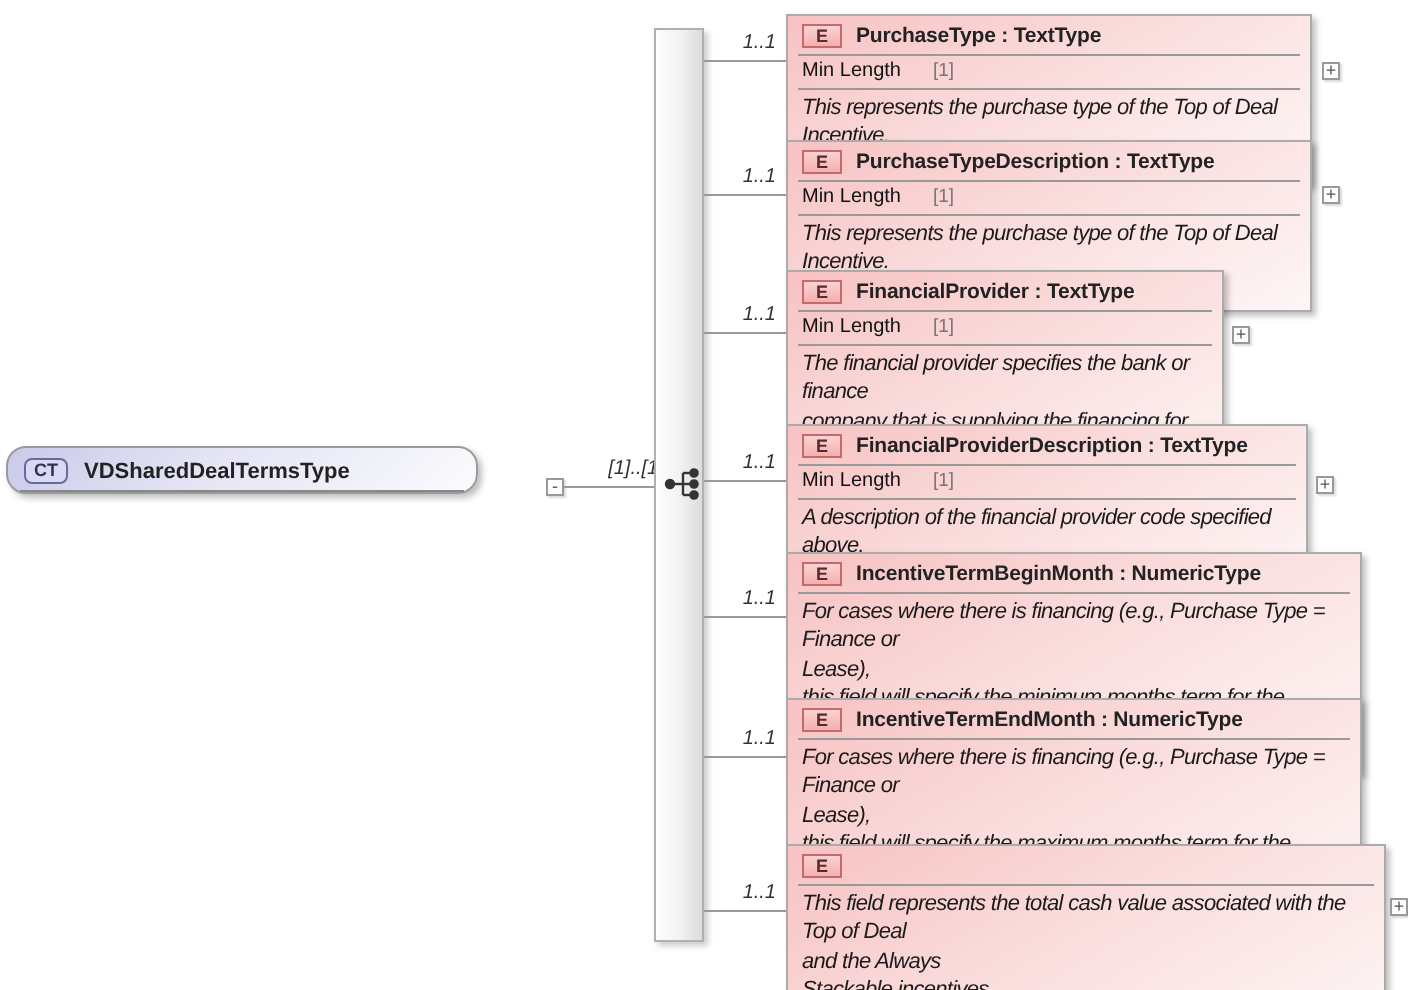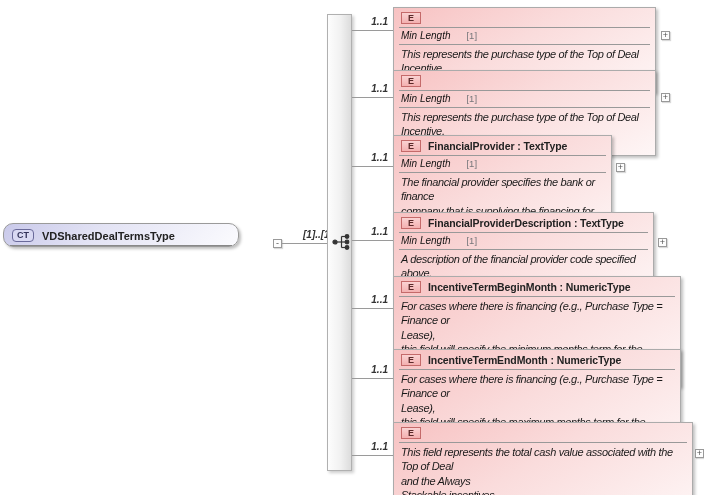--- a/index.html
+++ b/index.html
@@ -4,21 +4,21 @@
 <style>
   html,body{margin:0;padding:0;}
   body{
     width:704px;height:495px;position:relative;background:#ffffff;
     font-family:"Liberation Sans","DejaVu Sans",sans-serif;
     overflow:hidden;
   }
   
   .hline{position:absolute;height:0;border-top:1px solid #9a9a9a;}
   .card{
-    position:absolute;font-style:italic;font-weight:bold;font-size:10px;
+    position:absolute;font-style:italic;font-weight:normal;font-size:10px;
     color:#333;width:30px;text-align:right;
   }
   .togglebox{
     position:absolute;width:9px;height:9px;box-sizing:border-box;
     border:1px solid #999;background:#fdfdfd;color:#555;
     font-size:9px;line-height:7px;text-align:center;
     box-shadow:1px 1px 1px rgba(0,0,0,0.15);cursor:pointer;
   }
   
   .ctbox{
@@ -58,21 +58,21 @@
   .badge-e{
     width:20px;height:12px;box-sizing:border-box;border:1px solid #c46a6a;
     background:linear-gradient(180deg,#fad2d2,#f3b0b0);color:#5a2a2a;
     font-size:9px;font-weight:bold;text-align:center;line-height:10px;flex:0 0 auto;
   }
   .ebox .title{
     font-weight:bold;font-size:10.5px;color:#222;white-space:nowrap;letter-spacing:-0.1px;
   }
   .ebox .sep{height:0;border-top:1px solid #999;margin:0 5px;}
   .facet{display:flex;align-items:baseline;padding:2px 7px;line-height:12px;}
-  .facet .fname{font-style:italic;font-size:10px;color:#111;}
+  .facet .fname{font-size:10px;color:#111;}
   .facet .fval{font-size:9.5px;color:#76767a;margin-left:16px;}
   .ebox .desc{
     font-style:italic;font-size:11px;letter-spacing:-0.35px;color:#1a1a1a;
     padding:2px 7px 16px;line-height:1.3;white-space:pre-line;
   }
   .e1{top:7px;width:263px;}
   .e2{top:70px;width:263px;}
   .e3{top:135px;width:219px;}
   .e4{top:212px;width:261px;}
   .e5{top:276px;width:288px;}
@@ -122,34 +122,36 @@
 <div class="card" style="left:358px;top:83px;">1..1</div>
 <div class="card" style="left:358px;top:152px;">1..1</div>
 <div class="card" style="left:358px;top:226px;">1..1</div>
 <div class="card" style="left:358px;top:294px;">1..1</div>
 <div class="card" style="left:358px;top:364px;">1..1</div>
 <div class="card" style="left:358px;top:441px;">1..1</div>
 
 <div class="ebox e1">
   <div class="hdr">
       <span class="badge-e">E</span>
+      <span class="title">PurchaseType : TextType</span>
     </div>
   <div class="sep"></div>
   <div class="facet">
       <span class="fname">Min Length</span>
       <span class="fval">[1]</span>
     </div>
   <div class="sep"></div>
   <div class="desc">This represents the purchase type of the Top of Deal Incentive.</div>
 </div>
 <div class="togglebox" style="left:661px;top:31px;">+</div>
 
 <div class="ebox e2">
   <div class="hdr">
       <span class="badge-e">E</span>
+      <span class="title">PurchaseTypeDescription : TextType</span>
     </div>
   <div class="sep"></div>
   <div class="facet">
       <span class="fname">Min Length</span>
       <span class="fval">[1]</span>
     </div>
   <div class="sep"></div>
   <div class="desc">This represents the purchase type of the Top of Deal Incentive.</div>
 </div>
 <div class="togglebox" style="left:661px;top:93px;">+</div>

